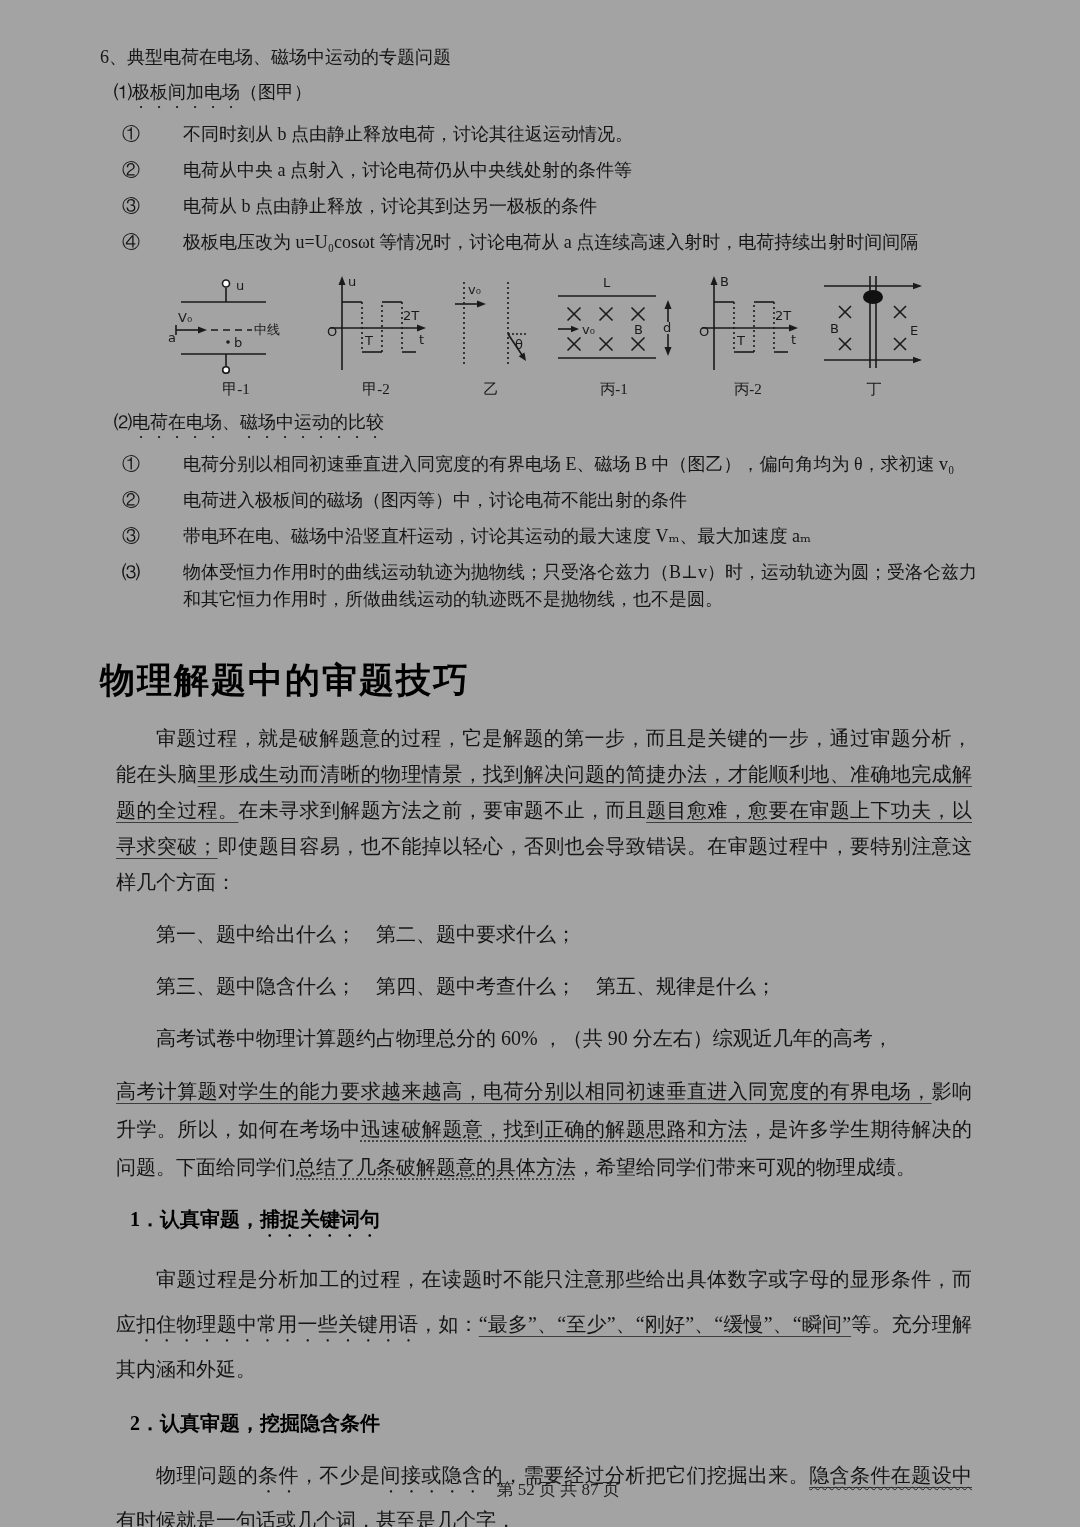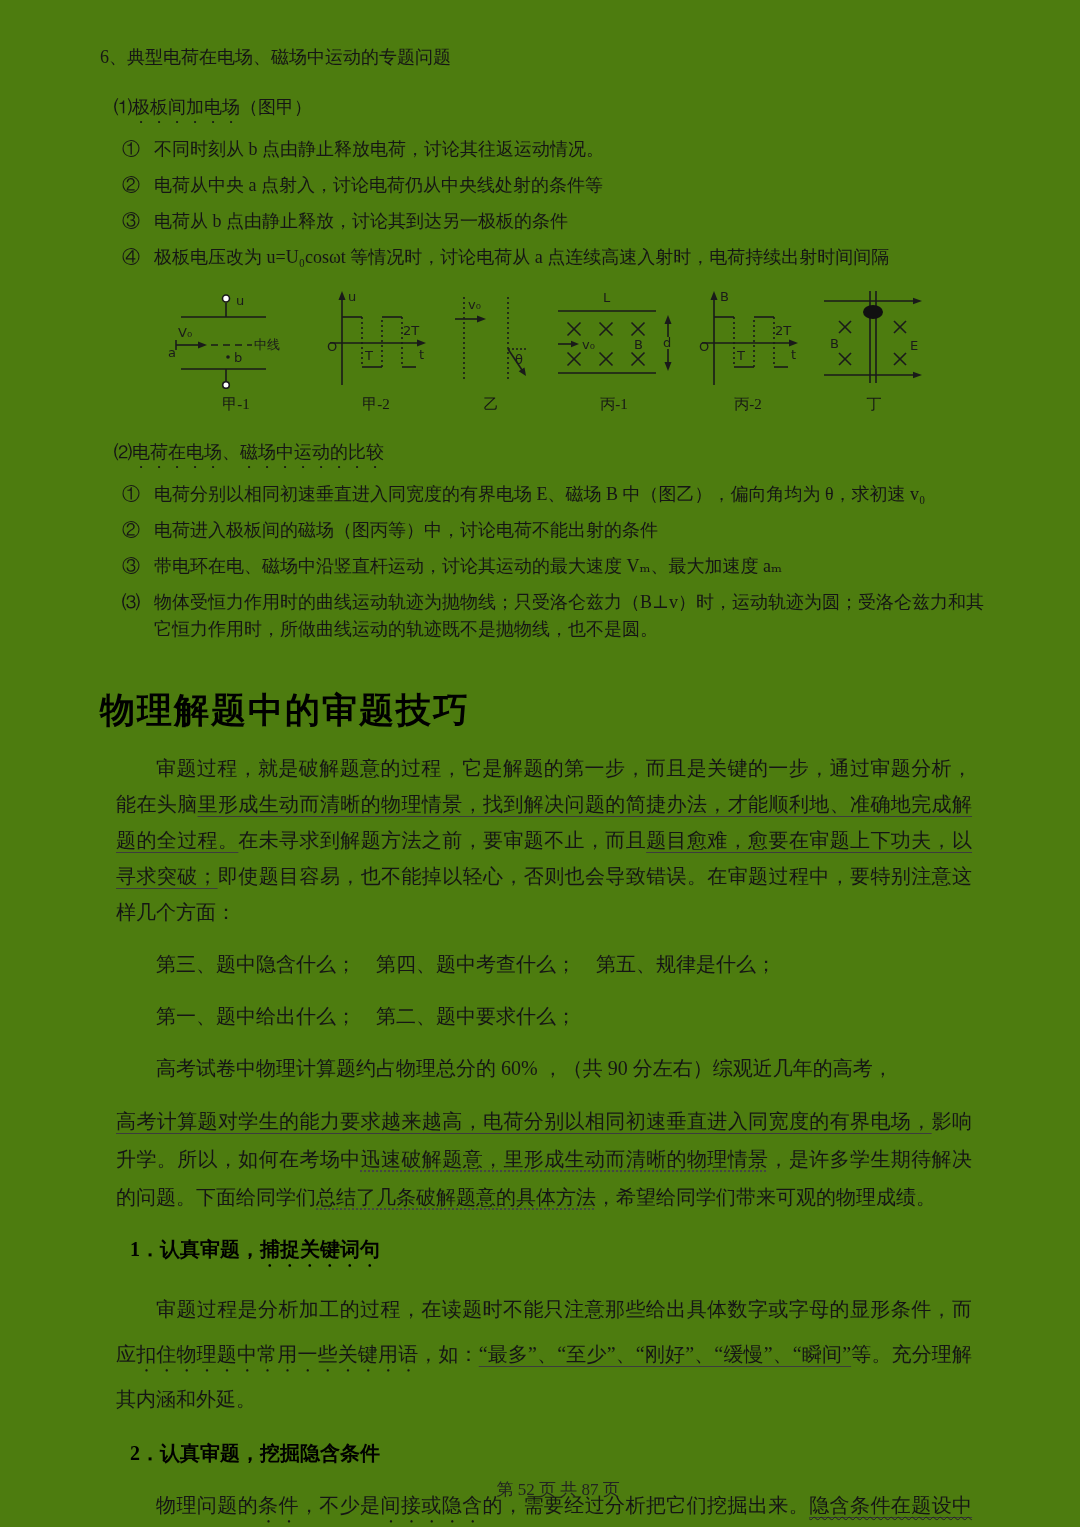--- a/index.html
+++ b/index.html
@@ -1,31 +1,31 @@
 <!DOCTYPE html>
 <html lang="zh"><head>
 <meta charset="utf-8">
 <style>
   html,body{margin:0;padding:0;background:#e8e8e8;}
   .page{
-    width:1080px;height:1527px;background:#4d7c0f;position:relative;
+    width:1080px;height:1527px;background:#a3a3a3;position:relative;
     font-family:"Liberation Serif","DejaVu Serif",serif;color:#151515;
     box-sizing:border-box;padding:44px 92px 0 100px;overflow:hidden;
   }
   
   .sec6{font-size:18px;line-height:1.5;}
   .sec-heading{margin:0;}
-  .sub-label{margin:23px 0 2px 14px;}
+  .sub-label{margin:8px 0 2px 14px;}
   .em-dots{
     -webkit-text-emphasis-style:filled dot;-webkit-text-emphasis-position:under;
     text-emphasis-style:filled dot;text-emphasis-position:under right;
   }
   .li{display:flex;margin:9px 0 0 22px;}
   .li .num{flex:0 0 32px;}
-  .li .txt{flex:1;}
+  .li .txt{flex:1;margin-left:29px;}
   
   .figures{display:flex;gap:14px;margin:14px 0 4px 66px;align-items:flex-start;}
   .fig{display:flex;flex-direction:column;align-items:center;}
   .fig svg{display:block;}
   .fig-caption{font-size:15px;margin-top:4px;text-align:center;}
   svg line,svg path,svg polyline{stroke:#1a1a1a;stroke-width:1.6;fill:none;}
   svg polygon{fill:#1a1a1a;stroke:none;}
   svg text{fill:#1a1a1a;font-size:13px;font-family:"DejaVu Sans",sans-serif;}
   
   .page-title{
@@ -237,25 +237,25 @@
     <div class="li">
       <span class="num">⑶</span>
       <span class="txt">物体受恒力作用时的曲线运动轨迹为抛物线；只受洛仑兹力（B⊥v）时，运动轨迹为圆；受洛仑兹力和其它恒力作用时，所做曲线运动的轨迹既不是抛物线，也不是圆。</span>
     </div>
   </div>
 
   <h1 class="page-title">物理解题中的审题技巧</h1>
 
   <p class="bt lh18 ind2"><span>审题过程，就是破解题意的过程，它是解题的第一步，而且是关键的一步，通过审题分析，能在头脑</span><span class="u">里形成生动而清晰的物理情景，找到解决问题的简捷办法，才能顺利地、准确地完成解题的全过程。</span><span>在未寻求到解题方法之前，要审题不止，而且</span><span class="u">题目愈难，愈要在审题上下功夫，以寻求突破；</span><span>即使题目容易，也不能掉以轻心，否则也会导致错误。在审题过程中，要特别注意这样几个方面：</span></p>
 
+  <p class="bt lh18 ind2 qline">第一、题中给出什么；　第二、题中要求什么；</p>
   <p class="bt lh18 ind2 qline">第三、题中隐含什么；　第四、题中考查什么；　第五、规律是什么；</p>
-  <p class="bt lh18 ind2 qline">第一、题中给出什么；　第二、题中要求什么；</p>
   <p class="bt lh18 ind2 qline">高考试卷中物理计算题约占物理总分的 60% ，（共 90 分左右）综观近几年的高考，</p>
 
-  <p class="bt lh19 mt14"><span class="u">高考计算题对学生的能力要求越来越高，电荷分别以相同初速垂直进入同宽度的有界电场，</span><span>影响升学。所以，如何在考场中</span><span class="u-dot">迅速破解题意，里形成生动而清晰的物理情景</span><span>，是许多学生期待解决的问题。下面给同学们</span><span class="u-dot">总结了几条破解题意的具体方法</span><span>，希望给同学们带来可观的物理成绩。</span></p>
+  <p class="bt lh19 mt14"><span class="u">高考计算题对学生的能力要求越来越高，电荷分别以相同初速垂直进入同宽度的有界电场，</span><span>影响升学。所以，如何在考场中</span><span class="u-dot">迅速破解题意，找到正确的解题思路和方法</span><span>，是许多学生期待解决的问题。下面给同学们</span><span class="u-dot">总结了几条破解题意的具体方法</span><span>，希望给同学们带来可观的物理成绩。</span></p>
 
   <h3 class="h-tip"><span>1．认真审题，</span><span class="em-dots">捕捉关键词句</span></h3>
 
   <p class="bt lh22 ind2"><span>审题过程是分析加工的过程，在读题时不能只注意那些给出具体数字或字母的显形条件，而应</span><span class="em-dots">扣住物理题中常用一些关键用语</span><span>，如：</span><span class="u">“最多”、“至少”、“刚好”、“缓慢”、“瞬间”</span><span>等。充分理解其内涵和外延。</span></p>
 
   <h3 class="h-tip mt18">2．认真审题，挖掘隐含条件</h3>
 
   <p class="bt lh22 ind2"><span>物理问题的</span><span class="em-dots">条件</span><span>，不少是</span><span class="em-dots">间接或隐含</span><span>的，需要经过分析把它们挖掘出来。</span><span class="u"><span class="wavy">隐含条件在题设中有时候就是一句话或几个词，甚至是几个字，</span></span></p>
 
   <p class="bt lh19 mt14">如“刚好匀速下滑”说明摩擦力等于重力沿斜面下滑的分力；</p>

